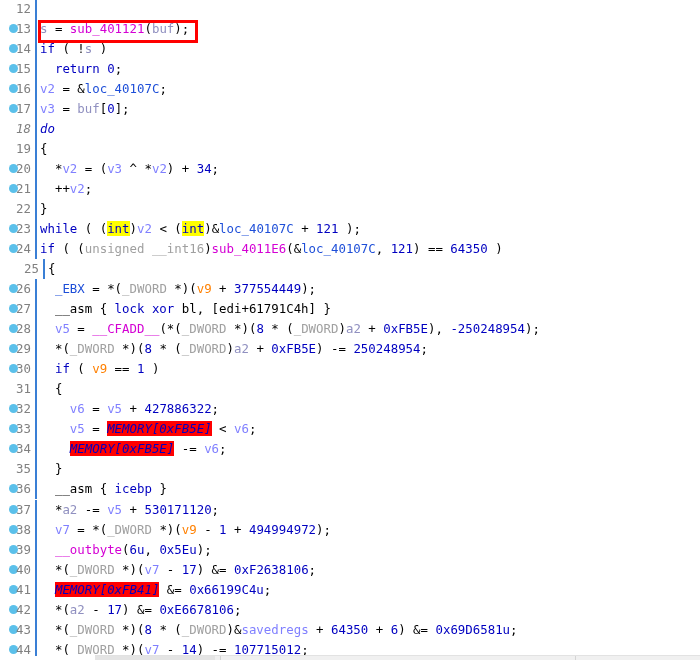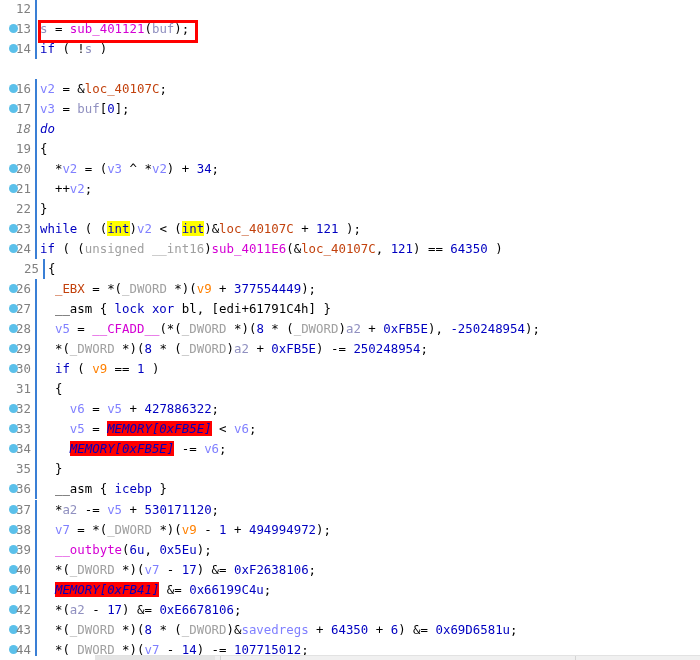--- a/index.html
+++ b/index.html
@@ -24,21 +24,21 @@
   .code{position:absolute;left:40px;top:0;white-space:pre;text-align:right;}
 
   
   .kw   {color:#0000c0;}                
   .fn   {color:#d400d4;}                
   .num  {color:#0000c0;}                
   .var  {color:#8080ff;}                
   .varo {color:#ff8000;}                
   .varl {color:#9090c0;}                
   .type {color:#a0a0a0;}                
-  .glob {color:#c2410c;}                
+  .glob {color:#1d4ed8;}                
   .savd {color:#8080ff;}
   .punc {color:#000000;}
   .plain{color:#000000;}
   .asm  {color:#0000c0;}
   .hl-yellow{background:#ffff00;color:#0000c0;}
   .hl-red{background:#ff0000;color:#0000c0;font-style:italic;}
 
   
   .focusbox{position:absolute;border:3px solid #ff0000;pointer-events:none;box-sizing:border-box;}
 
@@ -50,20 +50,21 @@
 </style>
 </head>
 <body>
 
 <div id="app">
 
   <div class="pane" id="pane">
       <div class="row" style="top: -1px; position: absolute; left: 0px; width: 700px;"><div class="gutter"><div class="lnum">12</div></div><div class="indentbar"></div><div class="code"></div></div>
       <div class="row" style="top: 19.02px; position: absolute; left: 0px; width: 700px;"><div class="gutter"><div class="bp" style="top: 5px;"></div><div class="lnum">13</div></div><div class="indentbar"></div><div class="code"><span class="varl">s</span><span class="punc"> = </span><span class="fn">sub_401121</span><span class="punc">(</span><span class="varl">buf</span><span class="punc">);</span></div></div>
       <div class="row" style="top: 39.04px; position: absolute; left: 0px; width: 700px;"><div class="gutter"><div class="bp" style="top: 5px;"></div><div class="lnum">14</div></div><div class="indentbar"></div><div class="code"><span class="kw">if</span><span class="punc"> ( !</span><span class="varl">s</span><span class="punc"> )</span></div></div>
+      <div class="row" style="top: 59.06px; position: absolute; left: 0px; width: 700px;"><div class="gutter"><div class="bp" style="top: 5px;"></div><div class="lnum">15</div></div><div class="indentbar"></div><div class="code">  <span class="kw">return</span><span class="punc"> </span><span class="num">0</span><span class="punc">;</span></div></div>
       <div class="row" style="top: 79.08px; position: absolute; left: 0px; width: 700px;"><div class="gutter"><div class="bp" style="top: 5px;"></div><div class="lnum">16</div></div><div class="indentbar"></div><div class="code"><span class="var">v2</span><span class="punc"> = &amp;</span><span class="glob">loc_40107C</span><span class="punc">;</span></div></div>
       <div class="row" style="top: 99.1px; position: absolute; left: 0px; width: 700px;"><div class="gutter"><div class="bp" style="top: 5px;"></div><div class="lnum">17</div></div><div class="indentbar"></div><div class="code"><span class="var">v3</span><span class="punc"> = </span><span class="varl">buf</span><span class="punc">[</span><span class="num">0</span><span class="punc">];</span></div></div>
       <div class="row" style="top: 119.12px; position: absolute; left: 0px; width: 700px; font-style: italic;"><div class="gutter"><div class="lnum">18</div></div><div class="indentbar"></div><div class="code"><span class="kw">do</span></div></div>
       <div class="row" style="top: 139.14px; position: absolute; left: 0px; width: 700px;"><div class="gutter"><div class="lnum">19</div></div><div class="indentbar"></div><div class="code"><span class="punc">{</span></div></div>
       <div class="row" style="top: 159.16px; position: absolute; left: 0px; width: 700px;"><div class="gutter"><div class="bp" style="top: 5px;"></div><div class="lnum">20</div></div><div class="indentbar"></div><div class="code">  <span class="punc">*</span><span class="var">v2</span><span class="punc"> = (</span><span class="var">v3</span><span class="punc"> ^ *</span><span class="var">v2</span><span class="punc">) + </span><span class="num">34</span><span class="punc">;</span></div></div>
       <div class="row" style="top: 179.18px; position: absolute; left: 0px; width: 700px;"><div class="gutter"><div class="bp" style="top: 5px;"></div><div class="lnum">21</div></div><div class="indentbar"></div><div class="code">  <span class="punc">++</span><span class="var">v2</span><span class="punc">;</span></div></div>
       <div class="row" style="top: 199.2px; position: absolute; left: 0px; width: 700px;"><div class="gutter"><div class="lnum">22</div></div><div class="indentbar"></div><div class="code"><span class="punc">}</span></div></div>
       <div class="row" style="top: 219.22px; position: absolute; left: 0px; width: 700px;"><div class="gutter"><div class="bp" style="top: 5px;"></div><div class="lnum">23</div></div><div class="indentbar"></div><div class="code"><span class="kw">while</span><span class="punc"> ( (</span><span class="hl-yellow">int</span><span class="punc">)</span><span class="var">v2</span><span class="punc"> &lt; (</span><span class="hl-yellow">int</span><span class="punc">)&amp;</span><span class="glob">loc_40107C</span><span class="punc"> + </span><span class="num">121</span><span class="punc"> );</span></div></div>
       <div class="row" style="top: 239.24px; position: absolute; left: 0px; width: 700px;"><div class="gutter"><div class="bp" style="top: 5px;"></div><div class="lnum">24</div></div><div class="indentbar"></div><div class="code"><span class="kw">if</span><span class="punc"> ( (</span><span class="type">unsigned __int16</span><span class="punc">)</span><span class="fn">sub_4011E6</span><span class="punc">(&amp;</span><span class="glob">loc_40107C</span><span class="punc">, </span><span class="num">121</span><span class="punc">) == </span><span class="num">64350</span><span class="punc"> )</span></div></div>
       <div class="row" style="top: 259.26px; position: absolute; left: 0px; width: 700px; margin-left: 8px;"><div class="gutter"><div class="lnum">25</div></div><div class="indentbar"></div><div class="code"><span class="punc">{</span></div></div>

